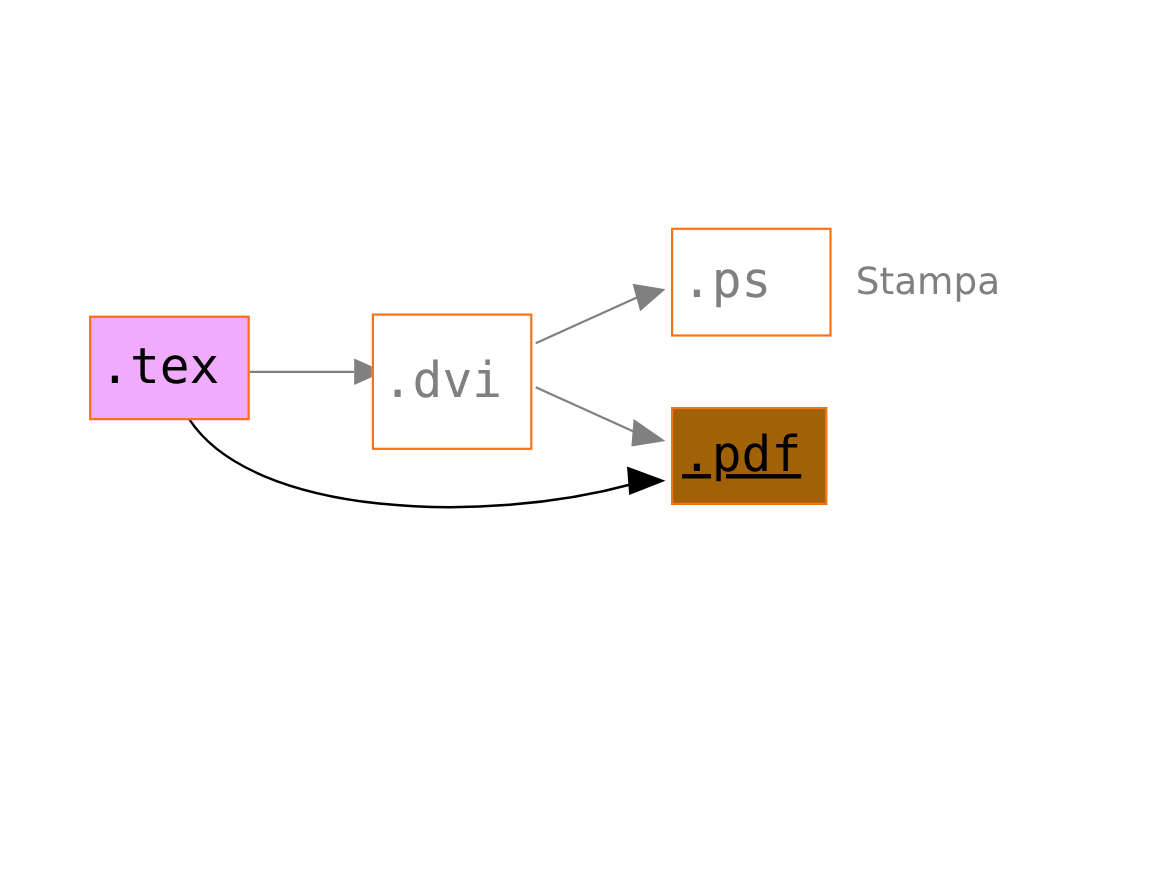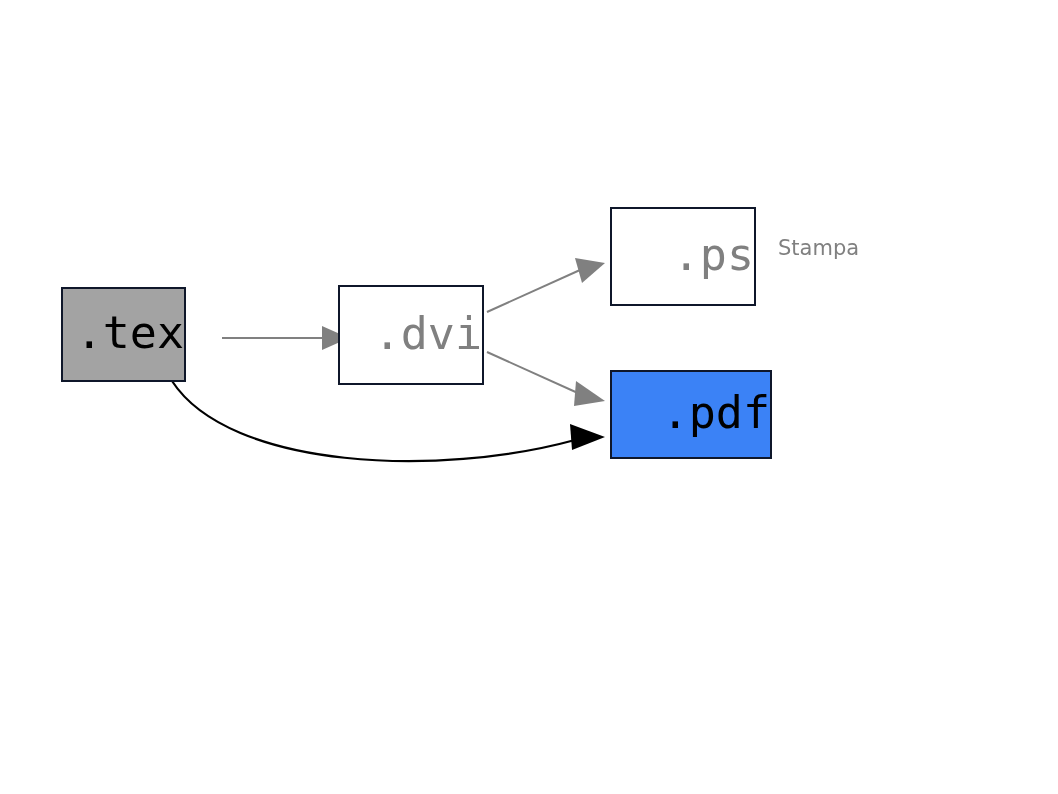--- a/index.html
+++ b/index.html
@@ -18,71 +18,72 @@
   #edges {
     position: absolute;
     left: 0;
     top: 0;
     width: 1058px;
     height: 794px;
   }
   .node {
     position: absolute;
     box-sizing: border-box;
-    border: 2px solid #0f172a;
+    border: 2px solid #f97316;
     display: flex;
     align-items: center;
-    justify-content: flex-end;
+    justify-content: flex-start;
     font-family: "DejaVu Sans Mono", monospace;
     font-size: 45px;
     letter-spacing: 0px;
     line-height: 1;
     white-space: pre;
   }
   .node-label {
     padding-left: 8px;
     position: relative;
     top: -2px;
   }
   .node-tex {
-    left: 61px;
+    left: 81px;
     top: 287px;
-    width: 125px;
+    width: 146px;
     height: 95px;
-    background: #a3a3a3;
+    background: #f0abfc;
     color: #000000;
   }
   .node-dvi {
     left: 338px;
     top: 285px;
     width: 146px;
-    height: 100px;
+    height: 124px;
     background: #ffffff;
     color: #808080;
   }
   .node-ps {
     left: 610px;
     top: 207px;
     width: 146px;
     height: 99px;
     background: #ffffff;
     color: #808080;
   }
   .node-pdf {
     left: 610px;
     top: 370px;
-    width: 162px;
+    width: 142px;
     height: 89px;
-    background: #3b82f6;
+    background: #a16207;
     color: #000000;
+    text-decoration: underline;
   }
   .side-label {
     position: absolute;
     font-family: "DejaVu Sans", sans-serif;
-    font-size: 21px;
+    font-size: 34px;
     line-height: 1.25;
     white-space: pre;
   }
   .label-stampa {
     left: 778px;
     top: 235px;
     color: #808080;
   }
   .label-stampa-vis {
     left: 778px;

